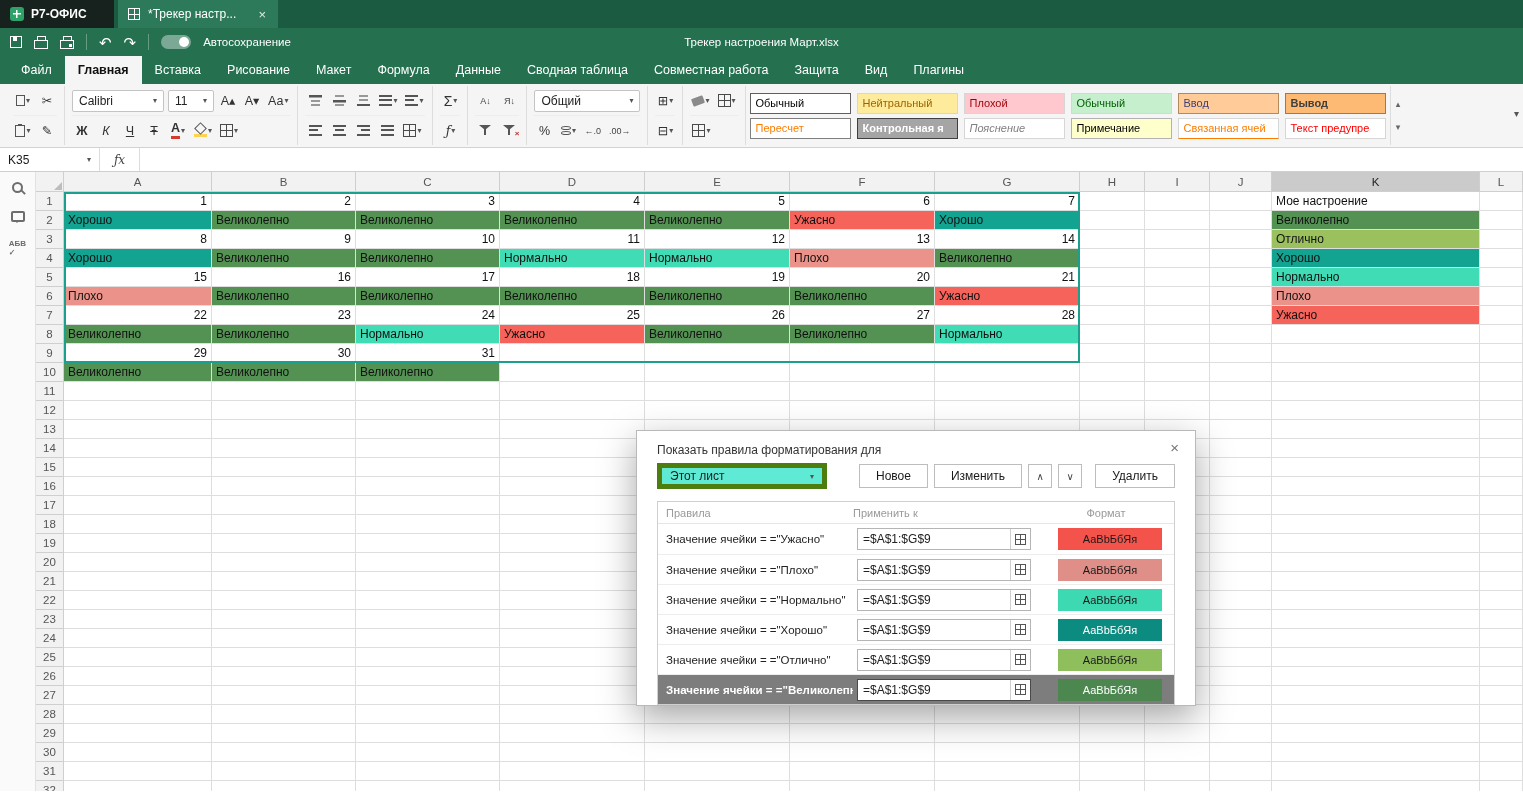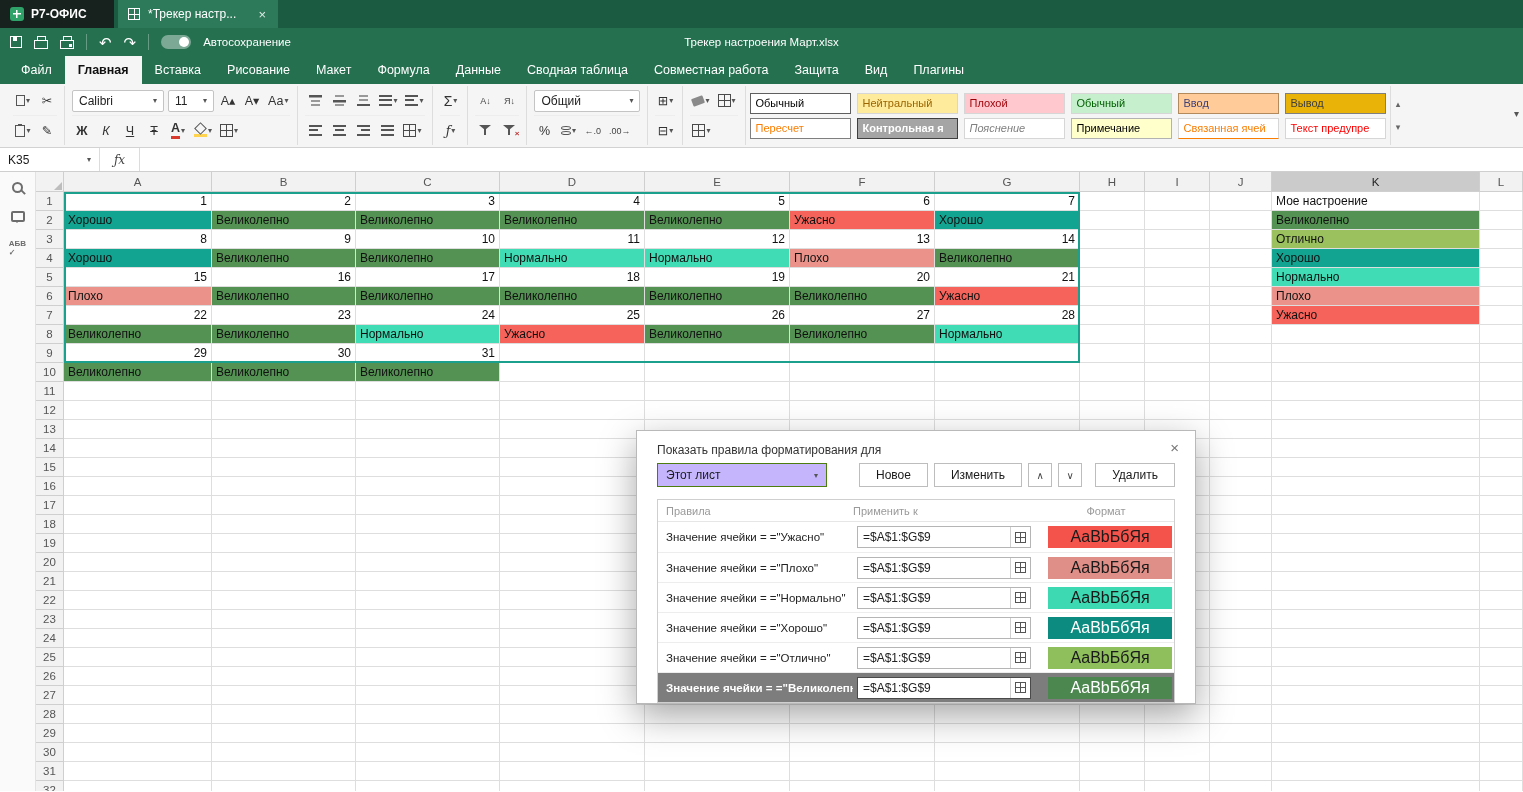--- a/index.html
+++ b/index.html
@@ -96,37 +96,37 @@
   .gc{display:flex;align-items:center;padding:0 4px;font-size:12px;height:19px;flex:none;border-right:1px solid #dedede;border-bottom:1px solid #dedede;overflow:hidden;white-space:nowrap;color:#111}
   .num{justify-content:flex-end}
   .rangebox{position:absolute;left:28px;top:20px;width:1016px;height:171px;border:2px solid #1aa08c;pointer-events:none;z-index:2}
 
   
   .dialog{position:absolute;left:600px;top:258px;width:560px;background:#fff;border:1px solid #b9b9b9;box-shadow:0 12px 34px rgba(0,0,0,.35);z-index:5}
   .dtitle{margin-top:12px;text-align:center;font-weight:bold;font-size:13px;color:#222}
   .dclose{position:absolute;right:12px;top:8px;font-size:15px;color:#777;padding:0 4px}
   .dlabel{margin:12px 20px 0;font-size:12px;color:#333}
   .dctrl{display:flex;align-items:center;margin:6px 20px 0;gap:6px}
-  .scope{width:170px;height:24px;border:1px solid #4d7c0f;display:flex;align-items:center;justify-content:space-between;padding:8px 8px;margin-right:26px;background:#c4b5fd}
+  .scope{width:170px;height:24px;border:5px solid #4d7c0f;display:flex;align-items:center;justify-content:space-between;padding:8px 8px;margin-right:26px;background:#5eead4}
   .dbtn{height:24px;border:1px solid #bdbdbd;background:#fff;padding:0 16px;display:flex;align-items:center;font-size:12px}
   .sqbtn{width:24px;height:24px;border:1px solid #bdbdbd;background:#fff;display:flex;align-items:center;justify-content:center;font-size:10px;color:#444}
   .del{margin-left:auto}
   .rlist{border:1px solid #cfcfcf;margin:12px 20px 0}
   .rlhead{display:flex;align-items:center;height:22px;color:#9a9a9a;font-size:11px;border-bottom:1px solid #e6e6e6}
   .c1{width:195px;padding-left:8px;overflow:hidden;white-space:nowrap}
   .c2{width:185px;display:flex;align-items:center}
   .c3{flex:1;display:flex;align-items:center;justify-content:center}
   .rrow{display:flex;align-items:center;height:30px}
   .rrow+.rrow{border-top:1px solid #ededed}
   .rule-label{font-size:11.5px;color:#222}
   .apply{display:flex;align-items:center;border:1px solid #b5b5b5;background:#fff;height:22px;width:174px}
   .rangeval{flex:1;padding:0 5px;font-size:12px;color:#222;overflow:hidden;white-space:nowrap}
   .ricon{width:20px;height:20px;border-left:1px solid #cfcfcf;display:flex;align-items:center;justify-content:center;background:#fff}
   .minigrid{width:11px;height:11px;border:1px solid #555;background-image:linear-gradient(#555,#555),linear-gradient(#555,#555);background-size:11px 1px,1px 11px;background-position:center;background-repeat:no-repeat}
-  .swatch{width:124px;height:22px;display:flex;align-items:center;justify-content:center;font-size:16px}
+  .swatch{width:104px;height:22px;display:flex;align-items:center;justify-content:center;font-size:11px}
   .rrow.sel{background:#7d7d7d}
   .rrow.sel .rule-label{color:#fff;font-weight:bold}
   .rrow.sel .apply{border-color:#4a4a4a}
   .dfoot{display:flex;justify-content:center;gap:10px;margin:14px 0 16px}
   .okbtn{width:86px;height:24px;background:#6e6e6e;color:#fff;border:1px solid #5a5a5a;display:flex;align-items:center;justify-content:center;font-size:12px}
   .cbtn{width:90px;height:24px;background:#fff;border:1px solid #bdbdbd;display:flex;align-items:center;justify-content:center;font-size:12px}
 </style>
 </head>
 <body>
 
@@ -364,21 +364,21 @@
         </span>
     </div>
   </div>
 
   <div class="stylegal">
       <div class="chip" style="background: rgb(255, 255, 255); color: rgb(0, 0, 0); border-color: rgb(95, 95, 95);">Обычный</div>
       <div class="chip" style="background: rgb(255, 235, 156); color: rgb(156, 101, 0);">Нейтральный</div>
       <div class="chip" style="background: rgb(255, 199, 206); color: rgb(156, 0, 6);">Плохой</div>
       <div class="chip" style="background: rgb(198, 239, 206); color: rgb(0, 97, 0);">Обычный</div>
       <div class="chip" style="background: rgb(255, 204, 153); color: rgb(63, 63, 118); border-color: rgb(179, 138, 92);">Ввод</div>
-      <div class="chip" style="background: #eab308; color: rgb(63, 63, 63); border-color: rgb(127, 127, 127); font-weight: 400;">Вывод</div>
+      <div class="chip" style="background: #fdba74; color: rgb(63, 63, 63); border-color: rgb(127, 127, 127); font-weight: 700;">Вывод</div>
       <div class="chip" style="background: rgb(255, 255, 255); color: rgb(250, 125, 0); border-color: rgb(127, 127, 127);">Пересчет</div>
       <div class="chip" style="background: rgb(165, 165, 165); color: rgb(255, 255, 255); border-color: rgb(63, 63, 63); font-weight: 700;">Контрольная я</div>
       <div class="chip" style="background: rgb(255, 255, 255); color: rgb(127, 127, 127); font-style: italic;">Пояснение</div>
       <div class="chip" style="background: rgb(255, 255, 204); color: rgb(0, 0, 0); border-color: rgb(178, 178, 178);">Примечание</div>
       <div class="chip" style="background: rgb(255, 255, 255); color: rgb(250, 125, 0); border-bottom-color: rgb(250, 125, 0);">Связанная ячей</div>
       <div class="chip" style="background: rgb(255, 255, 255); color: rgb(255, 0, 0);">Текст предупре</div>
     </div>
   <div class="galstrip">
     <span>▴</span>
     <span>▾</span>

